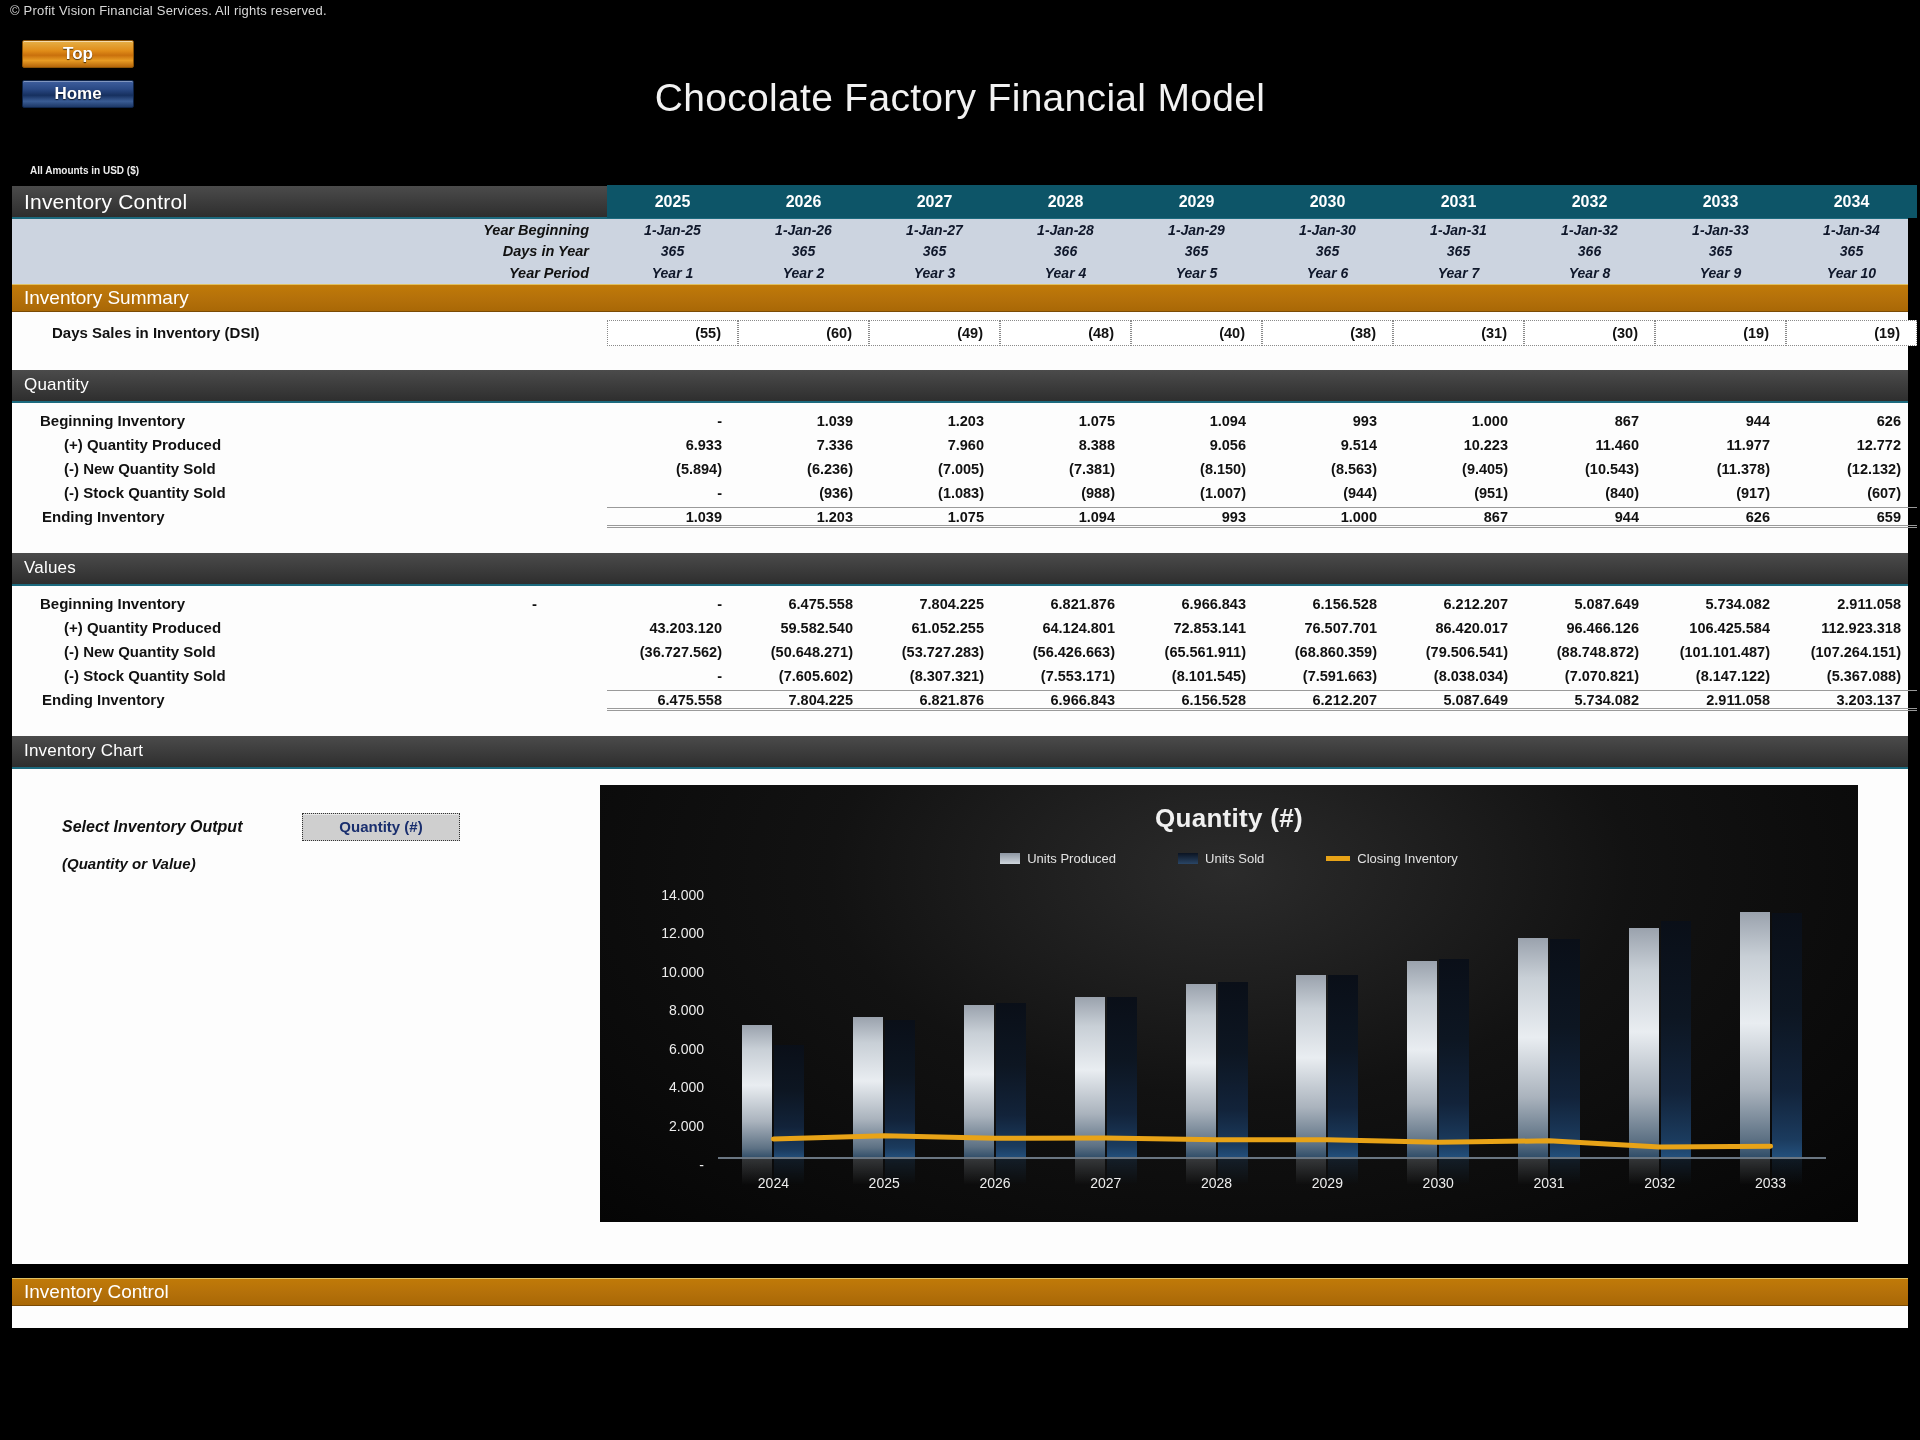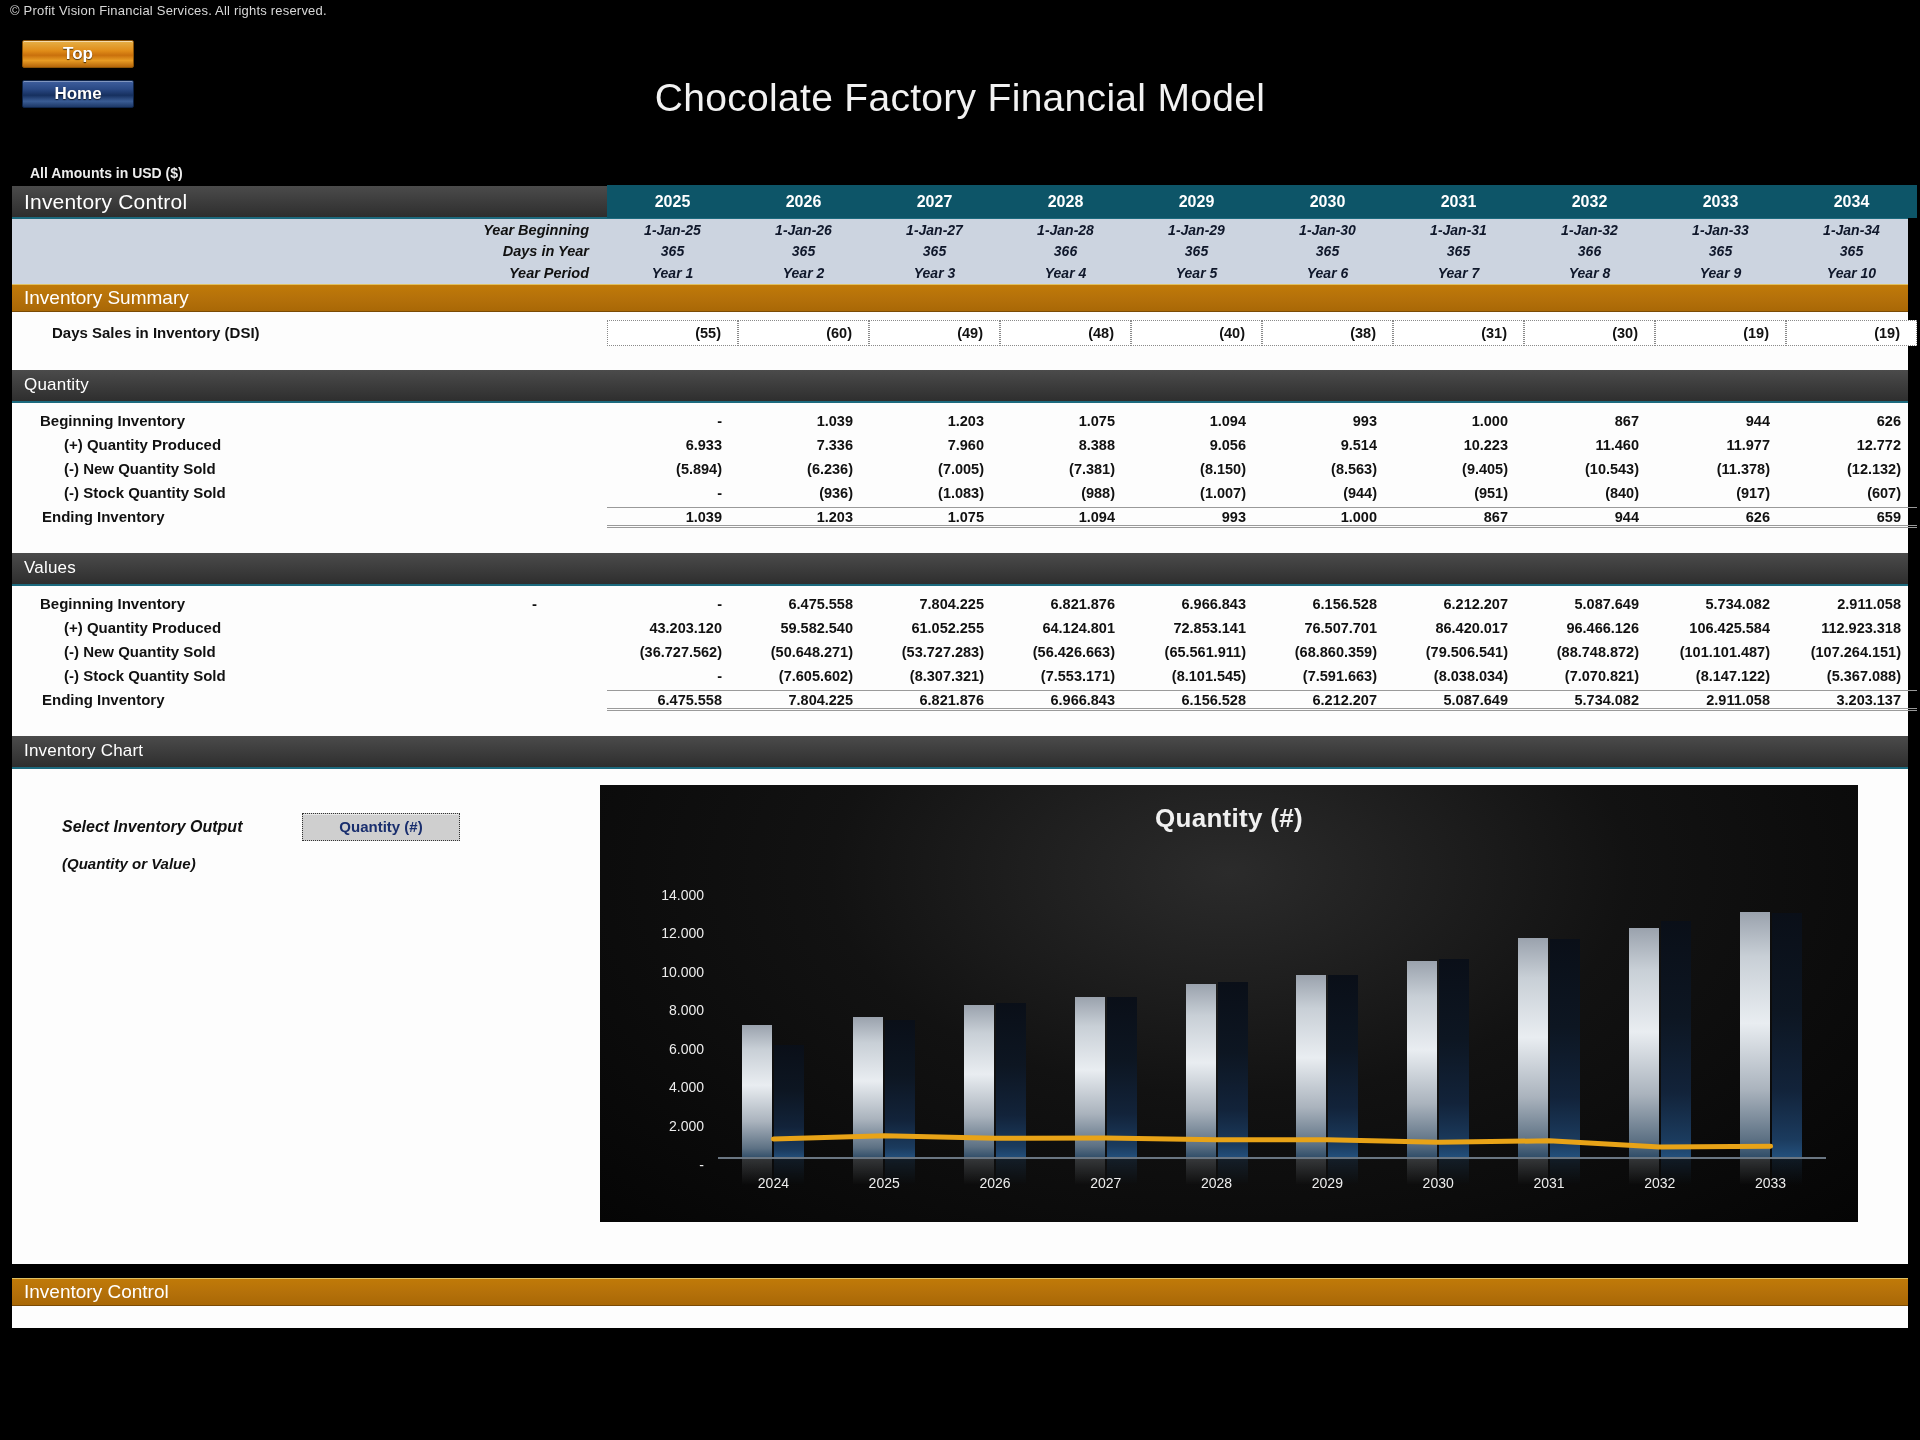--- a/index.html
+++ b/index.html
@@ -33,21 +33,21 @@
     background:linear-gradient(180deg,#3f5f9e 0%, #2b4a86 30%, #16305f 55%, #3a5c94 78%, #1d3866 100%);
     border:1px solid #0e2347;
     box-shadow:inset 0 1px 0 rgba(255,255,255,.35);
   }
   .main-title {
     position:absolute; left:0; top:76px; width:1920px; text-align:center;
     font-size:39px; color:#f2f2f2; font-weight:300; letter-spacing:.3px;
   }
   .amounts {
     position:absolute; left:30px; top:165px;
-    font-size:14px; font-weight:bold; color:#ededed;
+    font-size:10px; font-weight:bold; color:#ededed;
   }
 
   
   .sheet { position:absolute; left:12px; top:186px; width:1896px; }
 
   
   .sec-dark {
     display:flex; width:100%; height:33px; align-items:center;
     background:linear-gradient(180deg,#4b4b4b 0%,#3b3b3b 55%,#2e2e2e 100%);
     border-bottom:2px solid #1c6a7e;
@@ -438,20 +438,34 @@
       <div class="ctrl">
         <div class="ctrl-row">
           <div class="ctrl-label">Select Inventory Output</div>
           <div class="ctrl-btn">Quantity (#)</div>
         </div>
         <div class="ctrl-sub">(Quantity or Value)</div>
       </div>
 
       <div class="chart-box">
         <div class="chart-title">Quantity (#)</div>
+        <div class="legend" id="chart-legend">
+            <div class="lg">
+              <div class="sw prod"></div>
+              <div class="tx">Units Produced</div>
+            </div>
+            <div class="lg">
+              <div class="sw sold"></div>
+              <div class="tx">Units Sold</div>
+            </div>
+            <div class="lg">
+              <div class="sw line"></div>
+              <div class="tx">Closing Inventory</div>
+            </div>
+          </div>
         <div class="ylabels" id="y-labels">
             <div class="ytick" style="top: 12px;">14.000</div>
             <div class="ytick" style="top: 50.5714px;">12.000</div>
             <div class="ytick" style="top: 89.1429px;">10.000</div>
             <div class="ytick" style="top: 127.714px;">8.000</div>
             <div class="ytick" style="top: 166.286px;">6.000</div>
             <div class="ytick" style="top: 204.857px;">4.000</div>
             <div class="ytick" style="top: 243.429px;">2.000</div>
             <div class="ytick" style="top: 282px;">-</div>
           </div>

